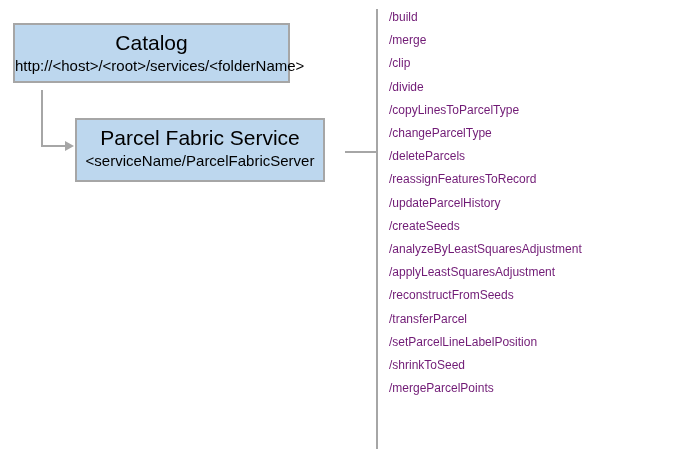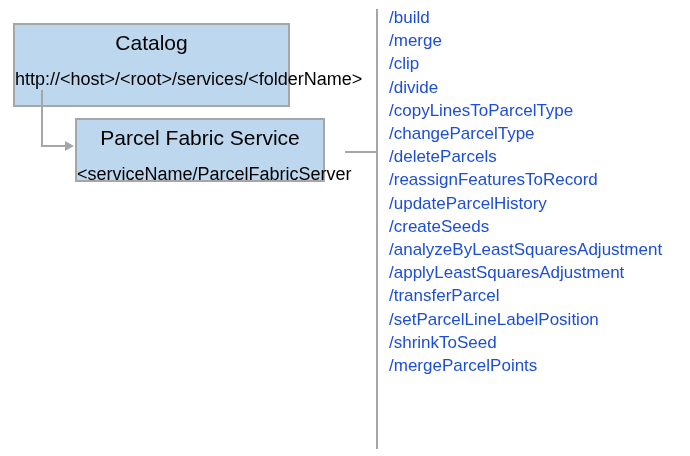--- a/index.html
+++ b/index.html
@@ -20,38 +20,38 @@
     background: #bdd7ee;
     border: 2px solid #a6a6a6;
     box-sizing: border-box;
     text-align: center;
     color: #000000;
   }
   .node-catalog {
     left: 13px;
     top: 23px;
     width: 277px;
-    height: 84px;
+    height: 60px;
   }
   .node-service {
     left: 75px;
     top: 118px;
     width: 250px;
     height: 64px;
   }
   .node-title {
     font-size: 21px;
     line-height: 27px;
     margin-top: 4px;
     white-space: nowrap;
   }
   .node-subtitle {
-    font-size: 18px;
+    font-size: 15px;
     line-height: 17px;
-    margin-top: 15px;
+    margin-top: 1px;
     white-space: nowrap;
   }
   .conn {
     position: absolute;
     background: #a6a6a6;
   }
   .conn-catalog-v {
     left: 41px;
     top: 90px;
     width: 2px;
@@ -82,23 +82,23 @@
   .endpoint-rule {
     left: 376px;
     top: 9px;
     width: 2px;
     height: 440px;
   }
   .endpoints {
     position: absolute;
     left: 389px;
     top: 6px;
-    font-size: 17px;
+    font-size: 12px;
     line-height: 23.2px;
-    color: #1d4ed8;
+    color: #701a75;
   }
   .endpoint {
     white-space: nowrap;
   }
 </style>
 </head>
 <body>
 
 <div id="canvas">
 
@@ -140,20 +140,21 @@
       <div class="endpoint">/reassignFeaturesToRecord</div>
 
       <div class="endpoint">/updateParcelHistory</div>
 
       <div class="endpoint">/createSeeds</div>
 
       <div class="endpoint">/analyzeByLeastSquaresAdjustment</div>
 
       <div class="endpoint">/applyLeastSquaresAdjustment</div>
 
+      <div class="endpoint">/reconstructFromSeeds</div>
 
       <div class="endpoint">/transferParcel</div>
 
       <div class="endpoint">/setParcelLineLabelPosition</div>
 
       <div class="endpoint">/shrinkToSeed</div>
 
       <div class="endpoint">/mergeParcelPoints</div>
     </div>
 

